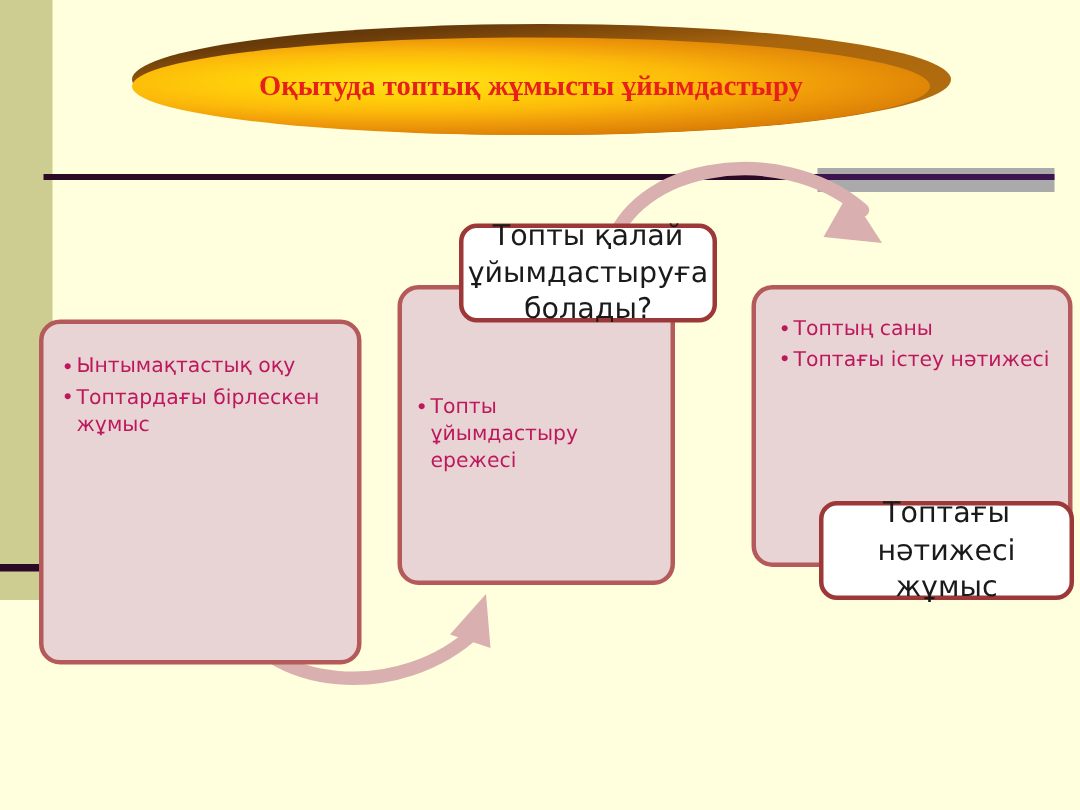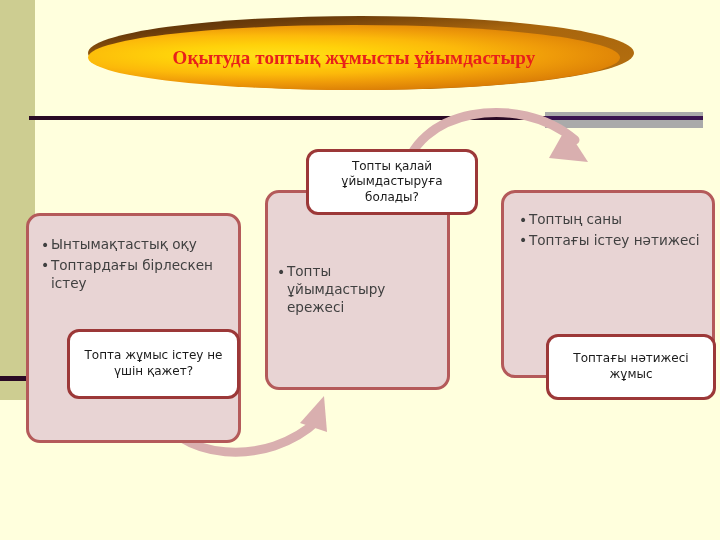--- a/index.html
+++ b/index.html
@@ -111,21 +111,21 @@
     border-radius: 14px;
     box-sizing: border-box;
   }
   .pink-box ul {
     margin: 0;
     padding: 0;
     list-style: none;
   }
   .pink-box li {
     position: relative;
-    color: #404040;
+    color: #be185d;
     font-size: 13.6px;
     line-height: 1.32;
     padding-left: 10px;
     margin-bottom: 3px;
   }
   .pink-box li::before {
     content: "\2022";
     position: absolute;
     left: 0;
     top: -0.5px;
@@ -143,21 +143,21 @@
     position: absolute;
     background: #ffffff;
     border: 3px solid #9c3838;
     border-radius: 12px;
     box-sizing: border-box;
     display: flex;
     align-items: center;
     justify-content: center;
     text-align: center;
     color: #1a1a1a;
-    font-size: 12px;
+    font-size: 19px;
     line-height: 1.3;
     padding: 4px 8px;
   }
   .white-mid   { left: 306px; top: 149px; width: 172px; height: 66px; }
   .white-left  { left: 67px;  top: 329px; width: 173px; height: 70px; }
   .white-right { left: 546px; top: 334px; width: 170px; height: 66px; }
 
   
   .arrow-svg {
     position: absolute;
@@ -195,34 +195,33 @@
 
     <g>
       <path d="M 152 404 C 176 462, 268 468, 318 420" fill="none" stroke="#d9afaf" stroke-width="9" stroke-linecap="round"></path>
       <path d="M 327 432 L 324 396 L 300 423 Z" fill="#d9afaf"></path>
     </g>
   </svg>
 
   <div class="pink-box box-left">
     <ul>
       <li>Ынтымақтастық оқу</li>
-      <li>Топтардағы бірлескен істеу</li>
+      <li>Топтардағы бірлескен жұмыс</li>
     </ul>
   </div>
 
   <div class="pink-box box-mid">
     <ul>
       <li>Топты ұйымдастыру ережесі</li>
     </ul>
   </div>
 
   <div class="pink-box box-right">
     <ul>
       <li>Топтың саны</li>
       <li>Топтағы істеу нәтижесі</li>
     </ul>
   </div>
 
   <div class="white-box white-mid">Топты қалай ұйымдастыруға болады?</div>
-  <div class="white-box white-left">Топта жұмыс істеу не үшін қажет?</div>
   <div class="white-box white-right">Топтағы нәтижесі жұмыс</div>
 
 </div>
 
 </body></html>

